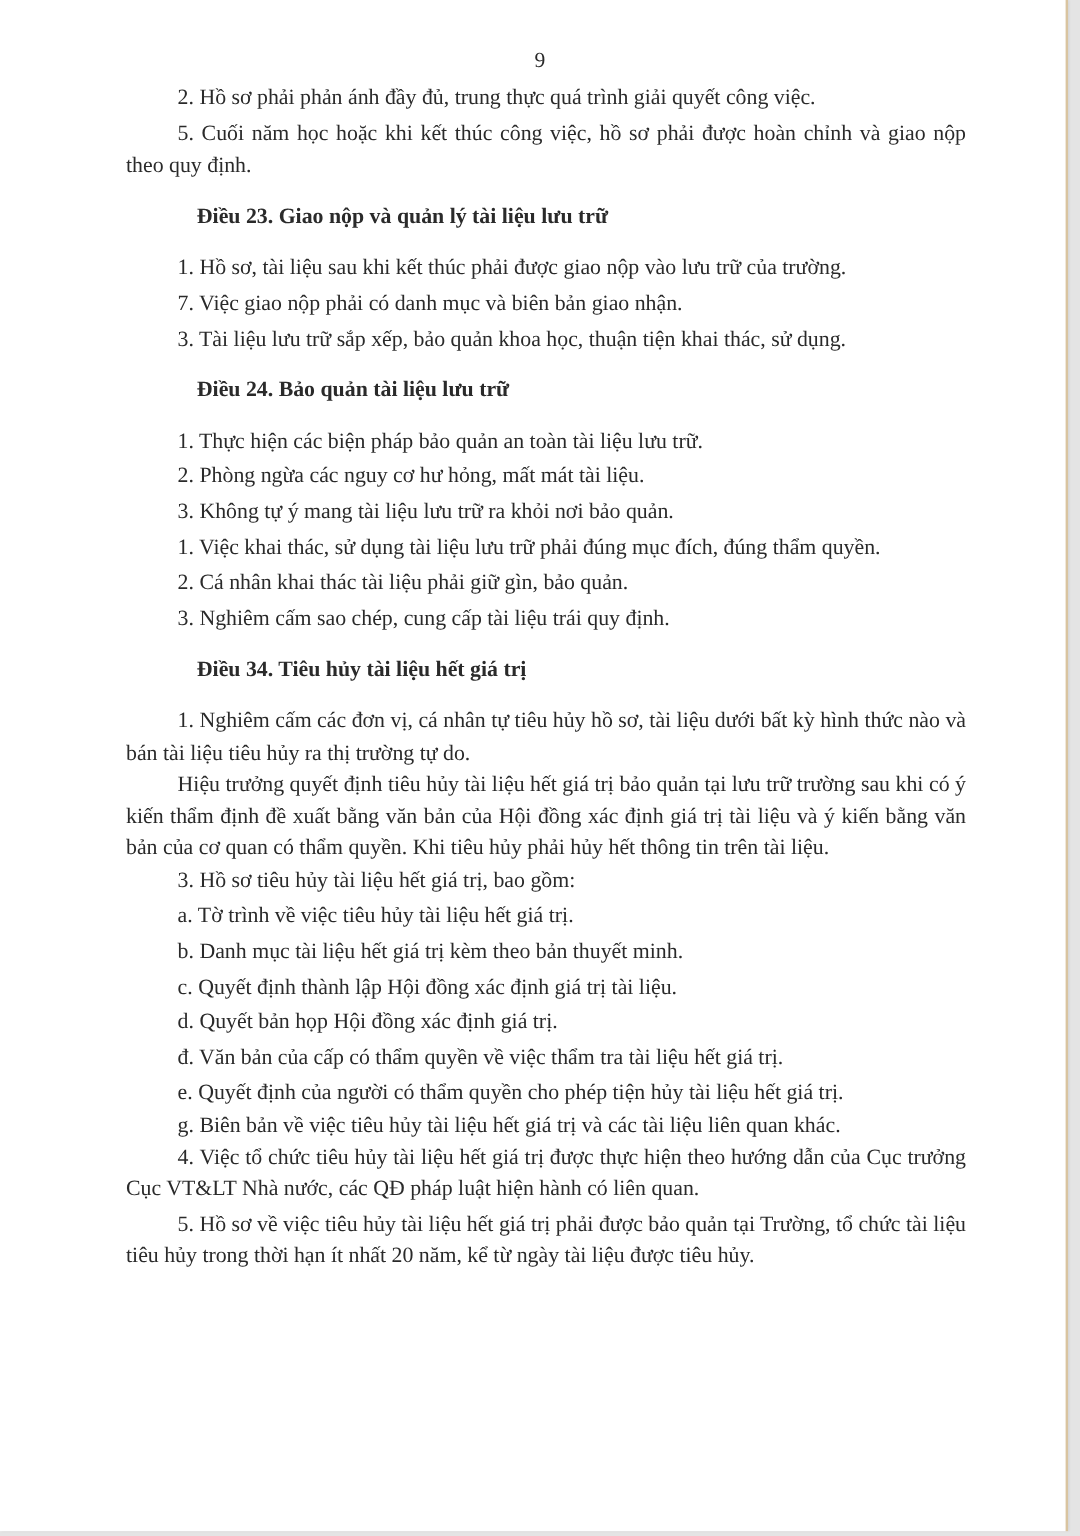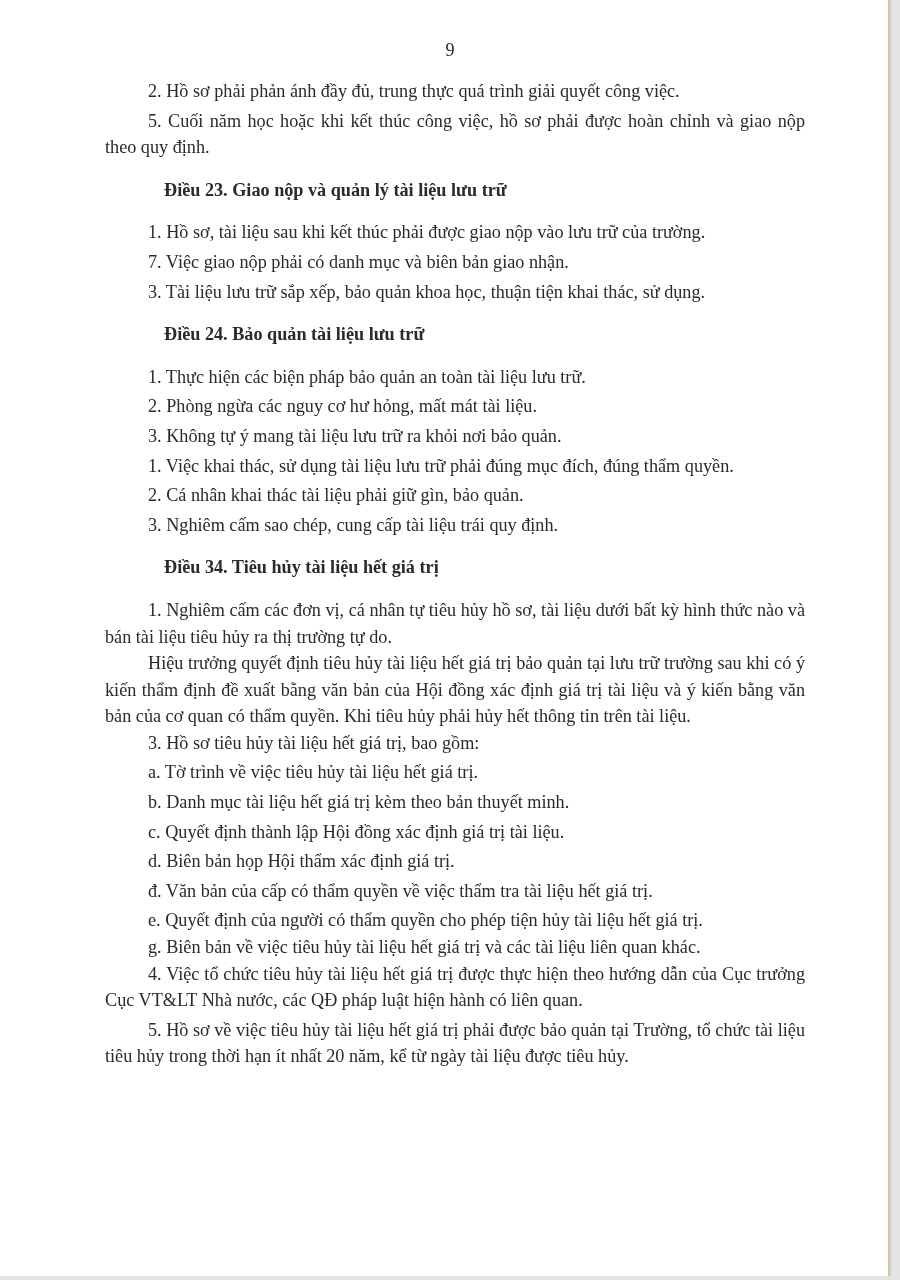--- a/index.html
+++ b/index.html
@@ -14,21 +14,21 @@
     width: 888px; height: 1276px;
     background: #ffffff;
     border-right: 2px solid #d9c4a0;
     box-shadow: 1px 0 2px rgba(0,0,0,0.08);
   }
   .page-number {
     position: absolute; top: 40px; left: 0; width: 900px;
     text-align: center; font-size: 18px;
   }
   .body {
-    position: absolute; left: 105px; top: 78px; width: 700px;
+    position: absolute; left: 105px; top: 68px; width: 700px;
     font-size: 18.2px; line-height: 26.6px;
   }
   .p { margin: 0; text-align: justify; text-indent: 43px; }
   .p.gap { margin-top: 3px; }
   .h { margin: 16px; font-weight: bold; text-indent: 43px; }
 </style>
 </head>
 <body>
 
 <div class="page">
@@ -48,20 +48,20 @@
     <p class="p gap">1. Việc khai thác, sử dụng tài liệu lưu trữ phải đúng mục đích, đúng thẩm quyền.</p>
     <p class="p gap">2. Cá nhân khai thác tài liệu phải giữ gìn, bảo quản.</p>
     <p class="p gap">3. Nghiêm cấm sao chép, cung cấp tài liệu trái quy định.</p>
     <p class="h">Điều 34. Tiêu hủy tài liệu hết giá trị</p>
     <p class="p gap">1. Nghiêm cấm các đơn vị, cá nhân tự tiêu hủy hồ sơ, tài liệu dưới bất kỳ hình thức nào và bán tài liệu tiêu hủy ra thị trường tự do.</p>
     <p class="p">Hiệu trưởng quyết định tiêu hủy tài liệu hết giá trị bảo quản tại lưu trữ trường sau khi có ý kiến thẩm định đề xuất bằng văn bản của Hội đồng xác định giá trị tài liệu và ý kiến bằng văn bản của cơ quan có thẩm quyền. Khi tiêu hủy phải hủy hết thông tin trên tài liệu.</p>
     <p class="p">3. Hồ sơ tiêu hủy tài liệu hết giá trị, bao gồm:</p>
     <p class="p gap">a. Tờ trình về việc tiêu hủy tài liệu hết giá trị.</p>
     <p class="p gap">b. Danh mục tài liệu hết giá trị kèm theo bản thuyết minh.</p>
     <p class="p gap">c. Quyết định thành lập Hội đồng xác định giá trị tài liệu.</p>
-    <p class="p gap">d. Biên bản họp Hội thẩm xác định giá trị.</p>
+    <p class="p gap">d. Quyết bản họp Hội đồng xác định giá trị.</p>
     <p class="p gap">đ. Văn bản của cấp có thẩm quyền về việc thẩm tra tài liệu hết giá trị.</p>
     <p class="p gap">e. Quyết định của người có thẩm quyền cho phép tiện hủy tài liệu hết giá trị.</p>
     <p class="p">g. Biên bản về việc tiêu hủy tài liệu hết giá trị và các tài liệu liên quan khác.</p>
     <p class="p">4. Việc tổ chức tiêu hủy tài liệu hết giá trị được thực hiện theo hướng dẫn của Cục trưởng Cục VT&amp;LT Nhà nước, các QĐ pháp luật hiện hành có liên quan.</p>
     <p class="p gap">5. Hồ sơ về việc tiêu hủy tài liệu hết giá trị phải được bảo quản tại Trường, tổ chức tài liệu tiêu hủy trong thời hạn ít nhất 20 năm, kể từ ngày tài liệu được tiêu hủy.</p>
   </div>
 </div>
 
 </body></html>

